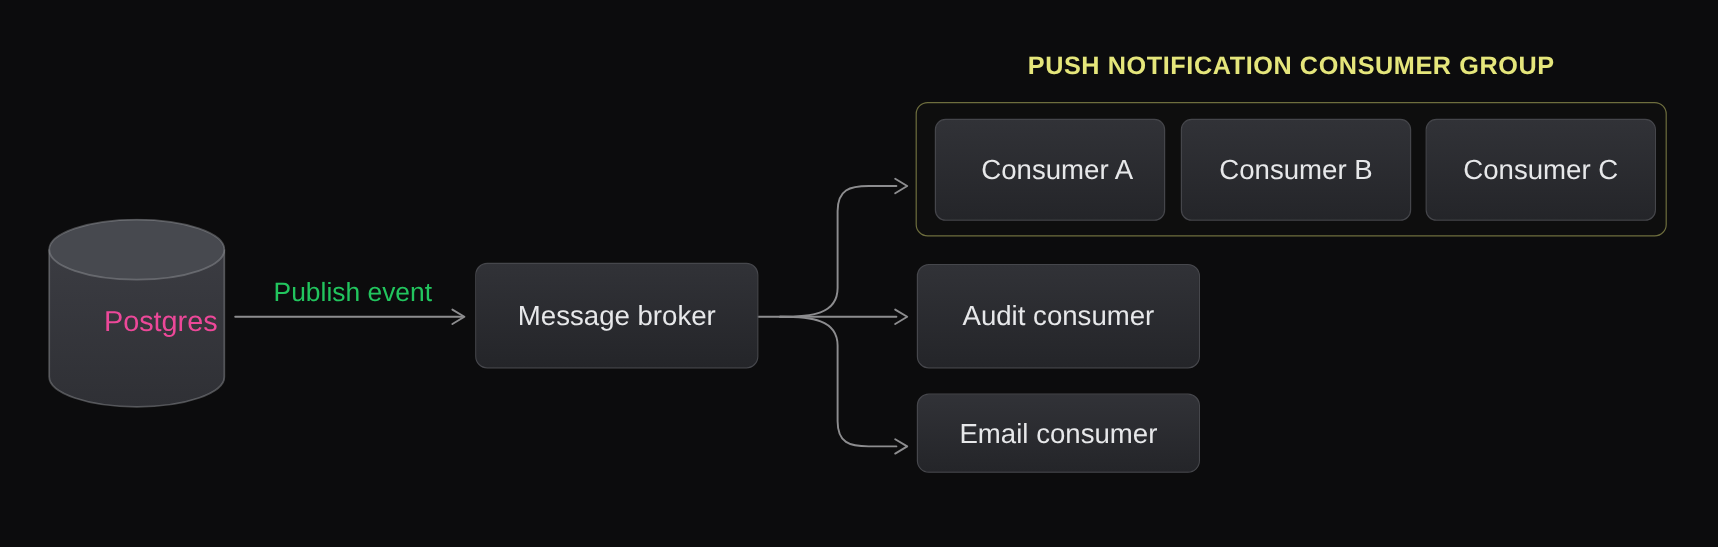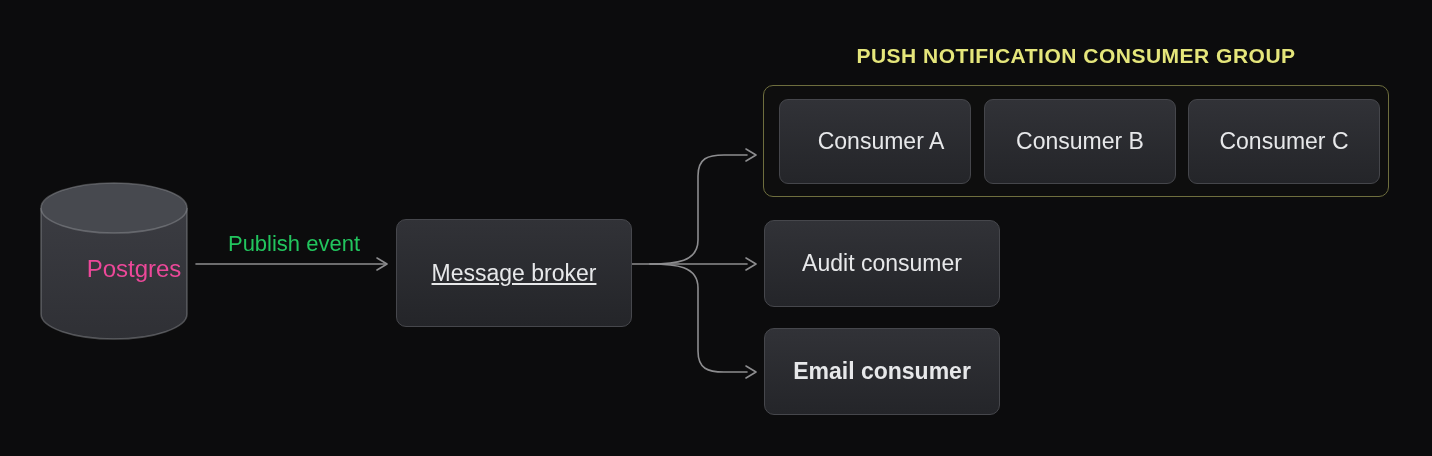--- a/index.html
+++ b/index.html
@@ -26,23 +26,23 @@
     background: linear-gradient(180deg, #313237 0%, #242529 100%);
     border: 1px solid #46474c;
     border-radius: 10px;
     display: flex;
     align-items: center;
     justify-content: center;
     color: #e7e8ea;
     font-size: 23px;
     z-index: 2;
   }
-  .node-broker   { left: 396px; top: 219px; width: 236px; height: 108px; text-decoration: underline; }
+  .node-broker   { left: 396px; top: 219px; width: 236px; height: 88px; }
   .node-audit    { left: 764px; top: 220px; width: 236px; height: 87px; justify-content: center; }
-  .node-email    { left: 764px; top: 328px; width: 236px; height: 87px; font-weight: bold; }
+  .node-email    { left: 764px; top: 328px; width: 236px; height: 66px; }
   .group {
     position: absolute;
     left: 763px; top: 85px;
     width: 626px; height: 112px;
     box-sizing: border-box;
     border: 1px solid #6e6e3e;
     border-radius: 10px;
     background: rgba(20,20,18,0.35);
     z-index: 2;
   }

